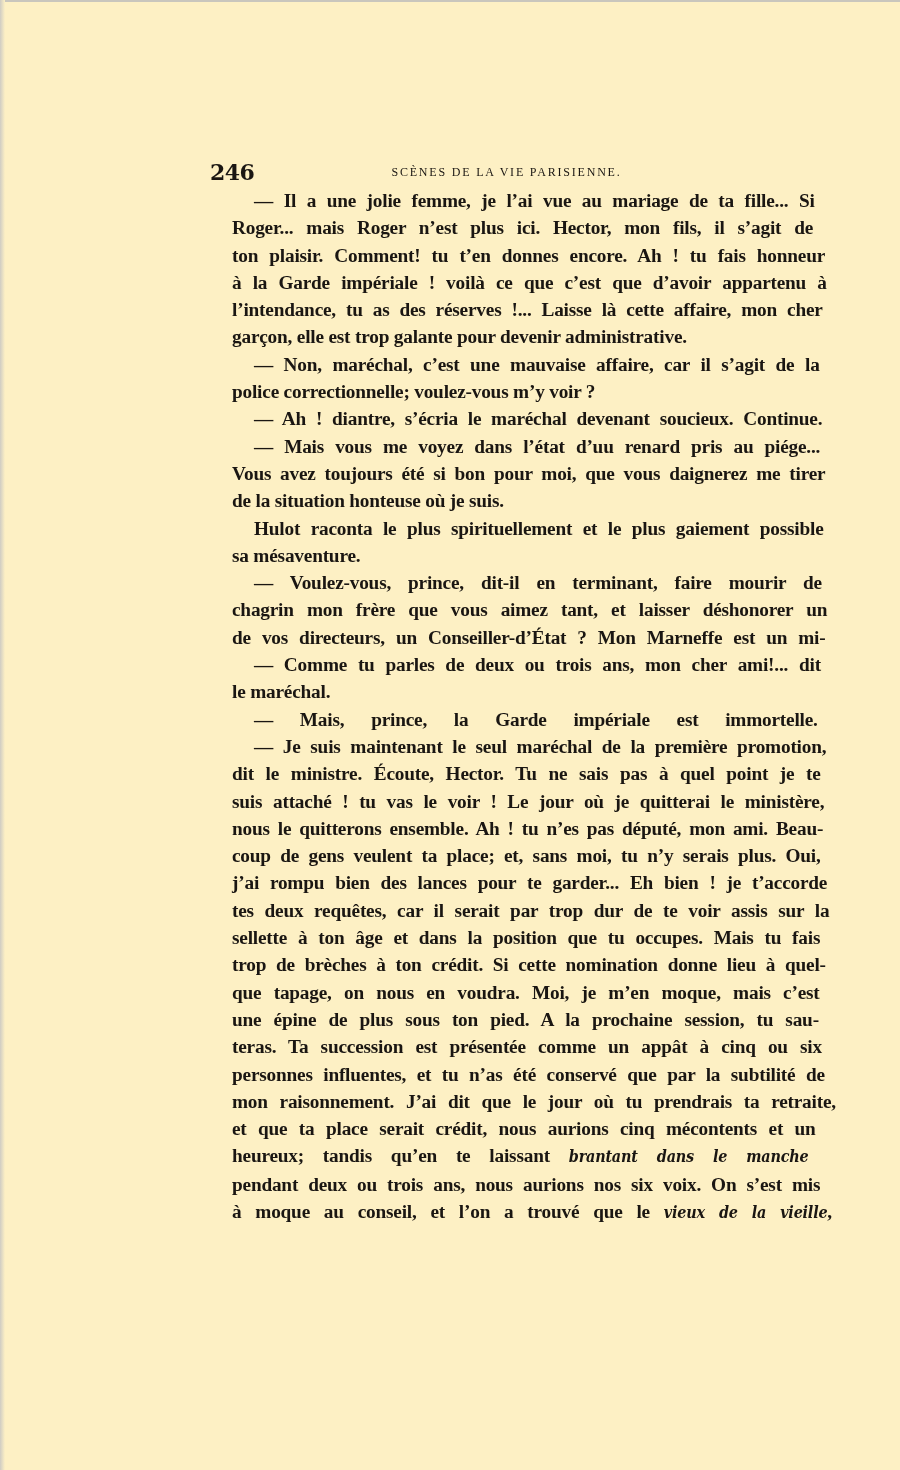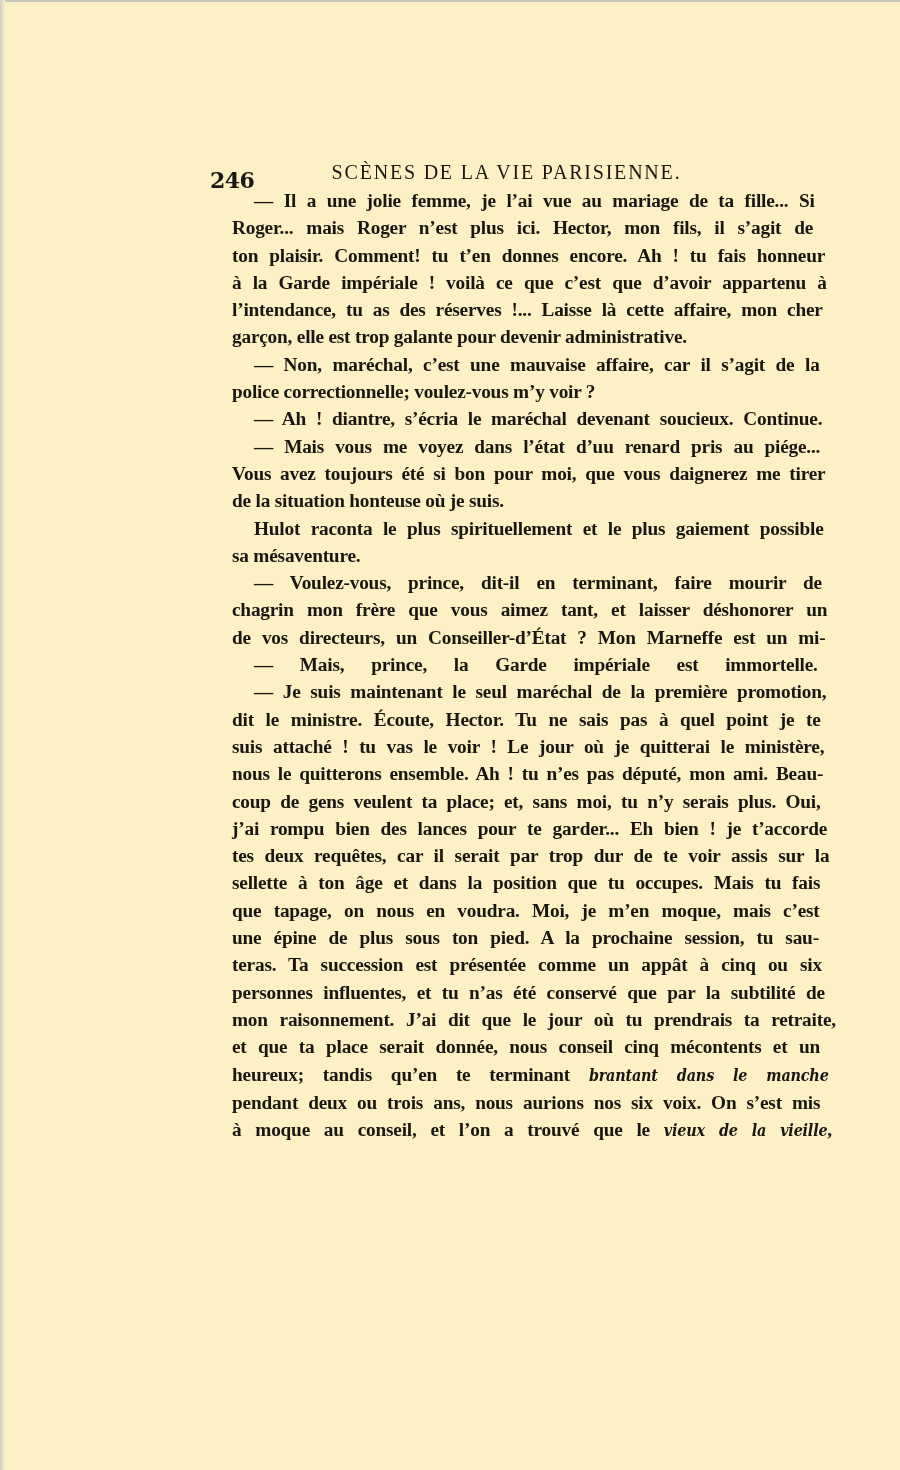--- a/index.html
+++ b/index.html
@@ -35,32 +35,32 @@
     }
     .running-head {
       position: relative;
       height: 30px;
       font-size: 19px;
       line-height: 30px;
     }
     .page-number {
       position: absolute;
       left: 0;
-      top: 8px;
+      top: 0;
       font-family: "DejaVu Serif", serif;
       font-weight: bold;
       font-size: 22px;
       letter-spacing: -0.5px;
     }
     .running-title {
       position: absolute;
       left: 0;
       right: 0;
       text-align: center;
-      font-size: 20px;
+      font-size: 12px;
       letter-spacing: 1.8px;
       padding-left: 10px;
     }
     .text {
       margin-top: 0;
     }
     .para {
       margin: 0;
       font-size: 19.3px;
       line-height: 27.3px;
@@ -131,38 +131,43 @@
       <span class="line first" style="display: block; word-spacing: 5.88889px;">Hulot raconta le plus spirituellement et le plus gaiement possible</span>
       <span class="line last">sa mésaventure.</span>
     </p>
 
     <p class="para">
       <span class="line first" style="display: block; word-spacing: 12.375px;">— Voulez-vous, prince, dit-il en terminant, faire mourir de</span>
       <span class="line" style="display: block; word-spacing: 8.5px;">chagrin mon frère que vous aimez tant, et laisser déshonorer un</span>
       <span class="line" style="display: block; word-spacing: 6.4px;">de vos directeurs, un Conseiller-d’État ? Mon Marneffe est un mi-</span>
     </p>
 
+    <p class="para">
+      <span class="line first" style="display: block; word-spacing: 6.16667px;">— Comme tu parles de deux ou trois ans, mon cher ami!... dit</span>
+      <span class="line last">le maréchal.</span>
+    </p>
 
     <p class="para">
       <span class="line first" style="display: block; word-spacing: 22.1429px;">— Mais, prince, la Garde impériale est immortelle.</span>
     </p>
 
     <p class="para">
       <span class="line first" style="display: block; word-spacing: 5.1px;">— Je suis maintenant le seul maréchal de la première promotion,</span>
       <span class="line" style="display: block; word-spacing: 7.07692px;">dit le ministre. Écoute, Hector. Tu ne sais pas à quel point je te</span>
       <span class="line" style="display: block; word-spacing: 6.07143px;">suis attaché ! tu vas le voir ! Le jour où je quitterai le ministère,</span>
       <span class="line" style="display: block; word-spacing: 3.33333px;">nous le quitterons ensemble. Ah ! tu n’es pas député, mon ami. Beau-</span>
       <span class="line" style="display: block; word-spacing: 4.76923px;">coup de gens veulent ta place; et, sans moi, tu n’y serais plus. Oui,</span>
       <span class="line" style="display: block; word-spacing: 6.25px;">j’ai rompu bien des lances pour te garder... Eh bien ! je t’accorde</span>
       <span class="line" style="display: block; word-spacing: 6.07143px;">tes deux requêtes, car il serait par trop dur de te voir assis sur la</span>
       <span class="line" style="display: block; word-spacing: 6.23077px;">sellette à ton âge et dans la position que tu occupes. Mais tu fais</span>
+      <span class="line" style="display: block; word-spacing: 5.16667px;">trop de brèches à ton crédit. Si cette nomination donne lieu à quel-</span>
       <span class="line" style="display: block; word-spacing: 7.63636px;">que tapage, on nous en voudra. Moi, je m’en moque, mais c’est</span>
       <span class="line" style="display: block; word-spacing: 7.5px;">une épine de plus sous ton pied. A la prochaine session, tu sau-</span>
       <span class="line" style="display: block; word-spacing: 7.54545px;">teras. Ta succession est présentée comme un appât à cinq ou six</span>
       <span class="line" style="display: block; word-spacing: 5.90909px;">personnes influentes, et tu n’as été conservé que par la subtilité de</span>
       <span class="line" style="display: block; word-spacing: 7.09091px;">mon raisonnement. J’ai dit que le jour où tu prendrais ta retraite,</span>
-      <span class="line" style="display: block; word-spacing: 6.81818px;">et que ta place serait donnée, nous conseil cinq mécontents et un</span>
-      <span class="line" style="display: block; word-spacing: 14.25px;"><span>heureux; tandis qu’en te terminant </span><span class="ital">brantant dans le manche</span></span>
+      <span class="line" style="display: block; word-spacing: 6.81818px;">et que ta place serait crédit, nous aurions cinq mécontents et un</span>
+      <span class="line" style="display: block; word-spacing: 14.25px;"><span>heureux; tandis qu’en te laissant </span><span class="ital">brantant dans le manche</span></span>
       <span class="line" style="display: block; word-spacing: 5.41667px;">pendant deux ou trois ans, nous aurions nos six voix. On s’est mis</span>
       <span class="line" style="display: block; word-spacing: 9.23077px;"><span>à moque au conseil, et l’on a trouvé que le </span><span class="ital">vieux de la vieille</span><span>,</span></span>
     </p>
   </div>
 </div>
 
 </body></html>

